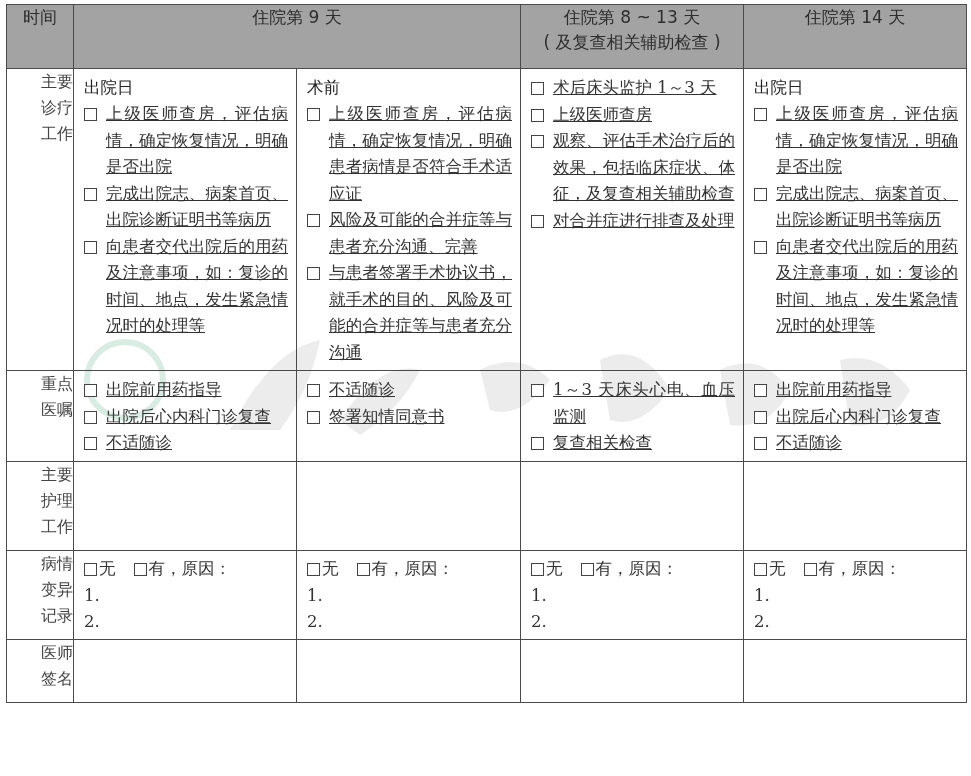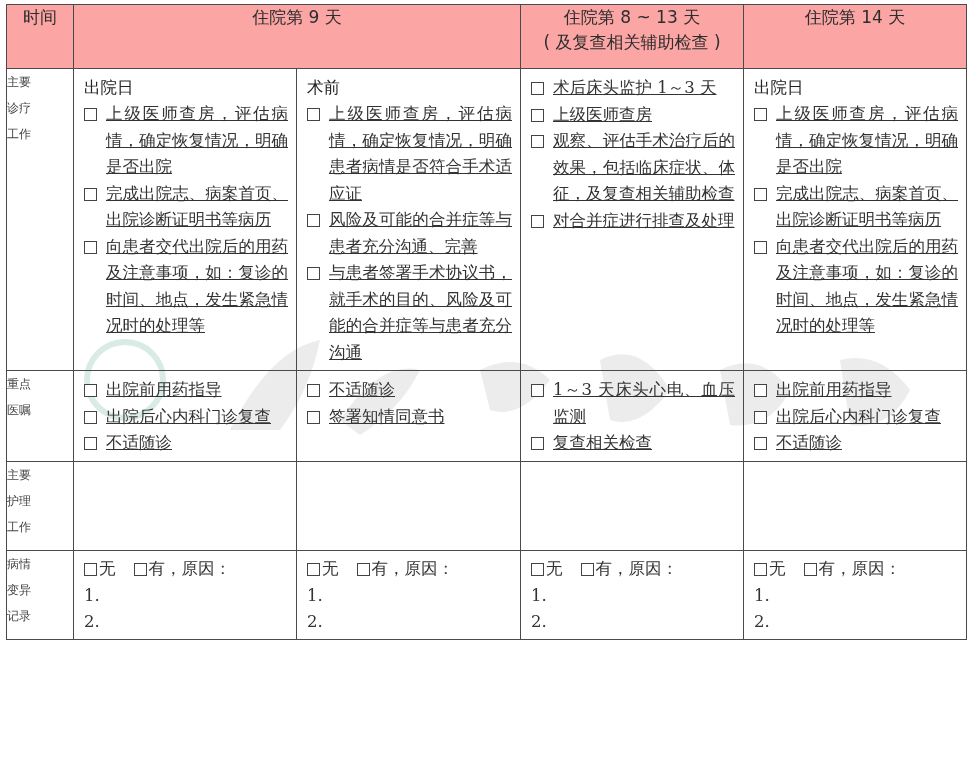--- a/index.html
+++ b/index.html
@@ -32,34 +32,34 @@
       z-index: 1;
       font-family: "DejaVu Serif", "Liberation Serif", serif;
       color: #2f2f2f;
     }
     table.pathway td, table.pathway th {
       border: 1.5px solid #4a4a4a;
       padding: 0;
       vertical-align: top;
     }
     th.hdr {
-      background: #fca5a5;
+      background: #a3a3a3;
       font-family: "DejaVu Sans", "Liberation Sans", sans-serif;
       font-weight: normal;
       font-size: 17px;
       color: #2d2d2d;
       text-align: center;
       vertical-align: middle;
       line-height: 25px;
       height: 63px;
     }
     td.label {
-      text-align: left;
+      text-align: right;
       vertical-align: middle;
-      font-size: 12px;
+      font-size: 16px;
       line-height: 26px;
       color: #444;
     }
     td.label span { display: block; }
     .cell {
       padding: 6px 8px 4px 10px;
       font-size: 16.5px;
       line-height: 26.5px;
       color: #333;
     }
@@ -357,14 +357,24 @@
                 <span>有，原因：</span>
               </span>
         </div>
         <div class="num-line">1.</div>
         <div class="num-line">2.</div>
       </div>
     </td>
   </tr>
 
 
+  <tr class="row-doc-sign">
+    <td class="label">
+      <span>医师</span>
+      <span>签名</span>
+    </td>
+    <td></td>
+    <td></td>
+    <td></td>
+    <td></td>
+  </tr>
 </tbody>
   </table>
 
 </body></html>

